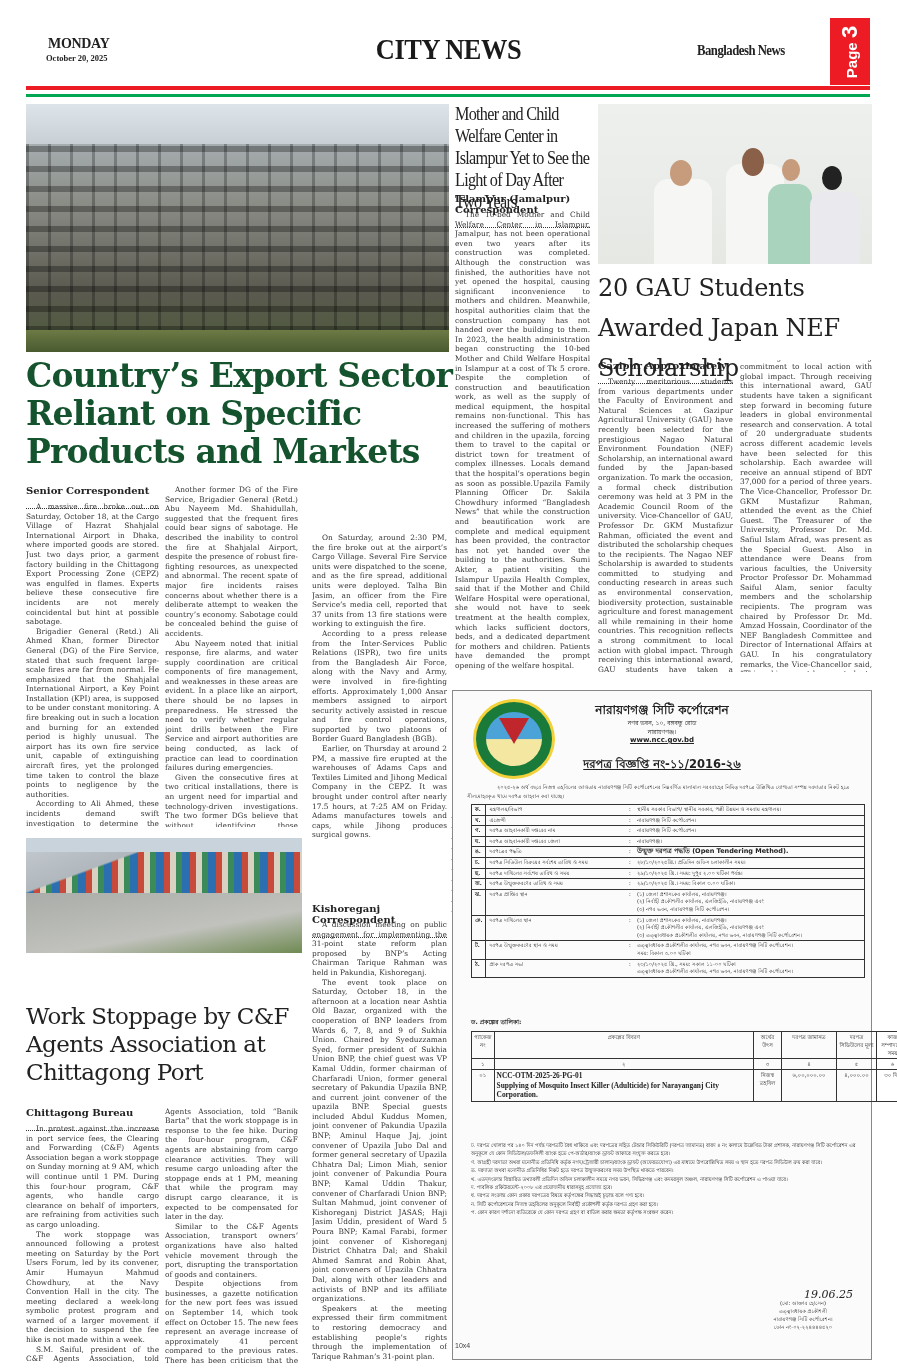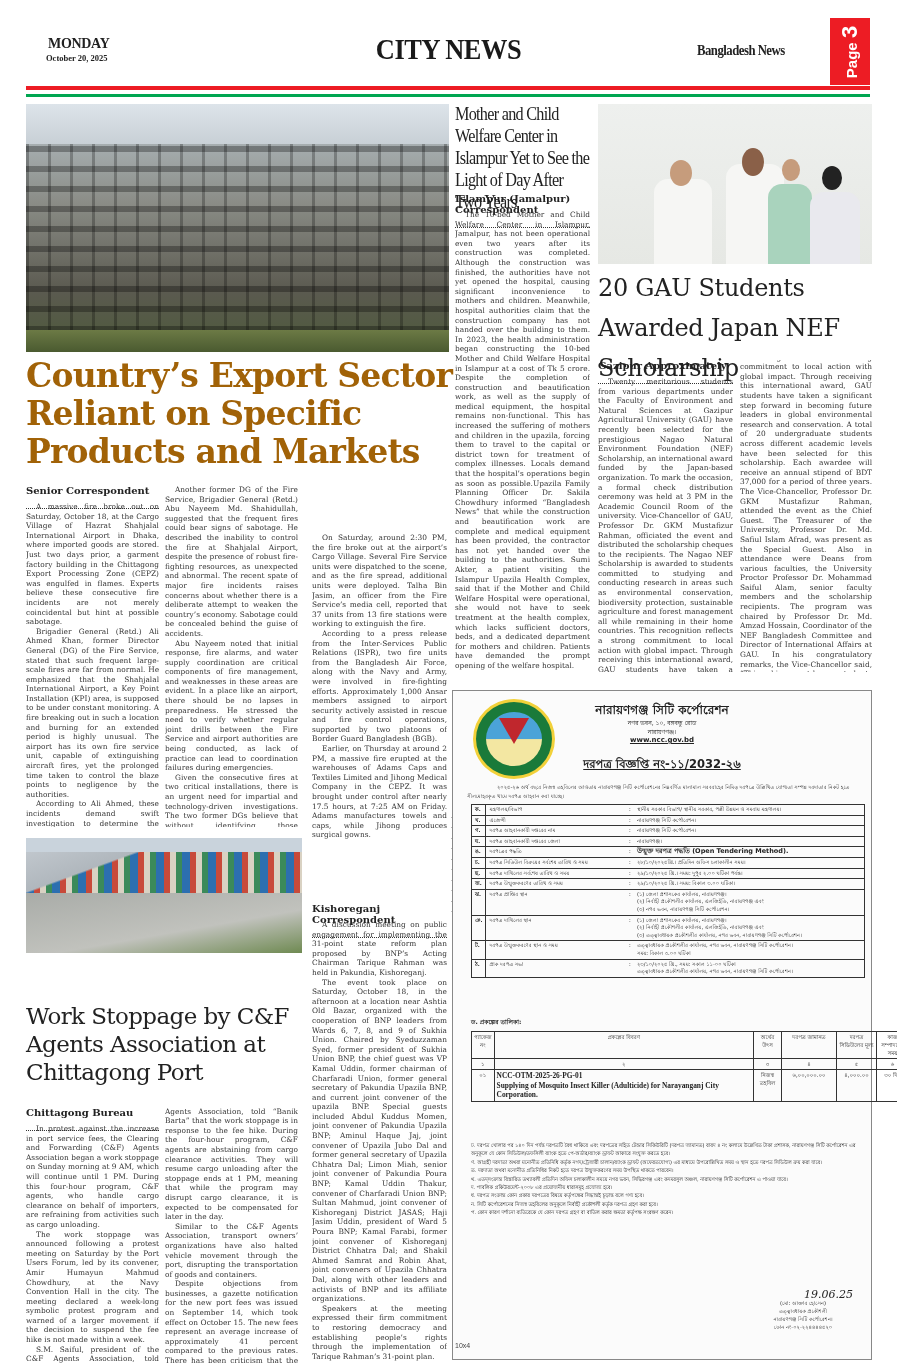--- a/index.html
+++ b/index.html
@@ -31,21 +31,21 @@
   .person { position:absolute; bottom:0; background:#f6f6f4; border-radius: 14px 14px 0 0; }
   .head { position:absolute; border-radius:50%; background:#c69c7c; }
   .img-port { left: 26px; top: 838px; width: 276px; height: 115px; background:
       linear-gradient(160deg, #c6ccd2 0%, #b0b7bd 25%, transparent 26%),
       repeating-linear-gradient(90deg, #2c6fb0 0 8px, #c84a3a 8px 14px, #d9d2c3 14px 20px, #3b8a5a 20px 26px);
   }
   .img-port .road { position:absolute; left:0; bottom:0; width:100%; height:60px; background: linear-gradient(170deg, #a9aca8 0%, #c1c2bd 60%, #6f8a52 100%); }
   .img-port .sky { position:absolute; left:0; top:0; width:100%; height:14px; background:#c9d3dc; }
 
   
-  .hl-export { left: 26px; top: 357px; width: 430px; font-family: "DejaVu Serif", serif; font-weight: bold; color: #a16207; font-size: 33px; line-height: 38px; letter-spacing: -0.8px; }
+  .hl-export { left: 26px; top: 357px; width: 430px; font-family: "DejaVu Serif", serif; font-weight: bold; color: #14532d; font-size: 33px; line-height: 38px; letter-spacing: -0.8px; }
   .hl-mother { left: 455px; top: 103px; width: 135px; font-family: "Liberation Serif", serif; font-size: 18px; line-height: 22px; letter-spacing: -0.8px; transform: scaleX(0.9); transform-origin: left top; width: 150px; }
   .hl-gau { left: 598px; top: 268px; width: 290px; font-family: "DejaVu Serif", serif; font-size: 24px; line-height: 40px; letter-spacing: -0.3px; }
   .hl-work { left: 26px; top: 958px; width: 280px; font-family: "DejaVu Serif", serif; font-size: 23px; line-height: 28px; letter-spacing: -0.6px; margin-top: 44px; }
   .hl-disc { left: 451px; top: 812px; width: 150px; font-family: "Liberation Serif", serif; font-size: 17px; line-height: 21px; letter-spacing: -0.8px; transform: scaleX(0.88); transform-origin: left top; }
 
   .byline { font-family: "DejaVu Serif", serif; font-weight: bold; font-size: 10px; border-bottom: 1px dotted #333; padding-bottom: 12px; margin-bottom: 5px; }
   .body { font-family: "DejaVu Serif", serif; font-size: 7.4px; line-height: 9.6px; text-align: justify; color: #333; }
   .body p { text-indent: 10px; }
 
   .col { position: absolute; }
@@ -187,21 +187,21 @@
   <div class="ad-logo">
     <div class="inner"></div>
     <div class="tri"></div>
   </div>
   <div class="ad-org">নারায়ণগঞ্জ সিটি কর্পোরেশন</div>
   <div class="ad-addr">
     <div>নগর ভবন, ১০, বঙ্গবন্ধু রোড</div>
     <div>নারায়ণগঞ্জ।</div>
   </div>
   <div class="ad-web">www.ncc.gov.bd</div>
-  <div class="ad-notice">দরপত্র বিজ্ঞপ্তি নং-১১/2032-২৬</div>
+  <div class="ad-notice">দরপত্র বিজ্ঞপ্তি নং-১১/2016-২৬</div>
   <div class="ad-intro">২০২৫-২৬ অর্থ বছরে নিজস্ব তহবিলের আওতায় নারায়ণগঞ্জ সিটি কর্পোরেশনের নিম্নবর্ণিত মালামাল সরবরাহের নিমিত্ত দরপত্রে উল্লিখিত যোগ্যতা সম্পন্ন দরদাতার নিকট হতে সীলমোহরকৃত খামে দরপত্র আহবান করা যাচ্ছে।</div>
 
   <table class="ad-tbl1">
     <tbody id="info-body">
         <tr>
           <td class="k">ক.</td>
           <td class="l">মন্ত্রণালয়/বিভাগ</td>
           <td class="c">:</td>
           <td class="v" style="white-space: pre-line;">স্থানীয় সরকার বিভাগ/ স্থানীয় সরকার, পল্লী উন্নয়ন ও সমবায় মন্ত্রণালয়।</td>
         </tr>

